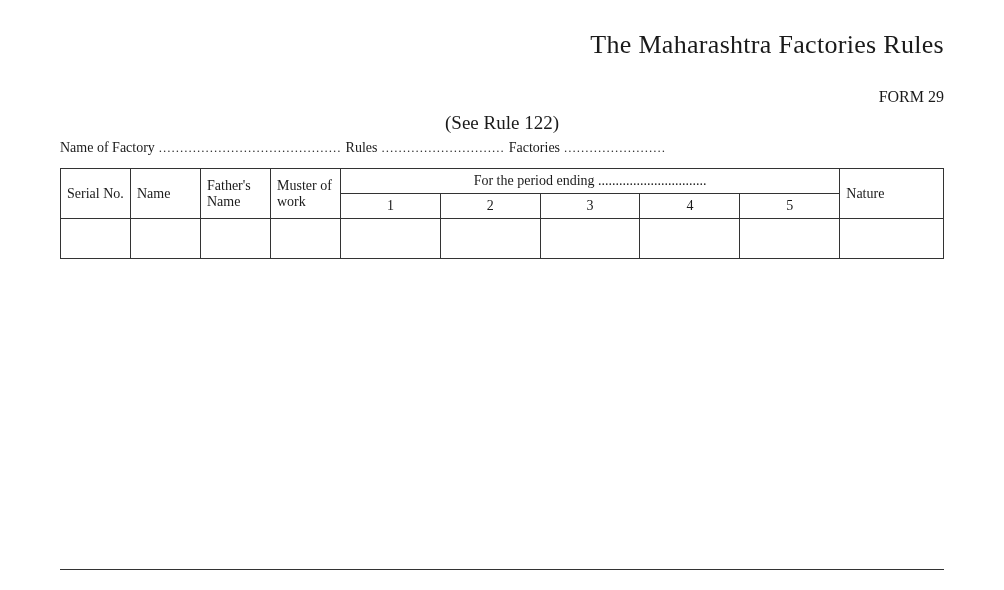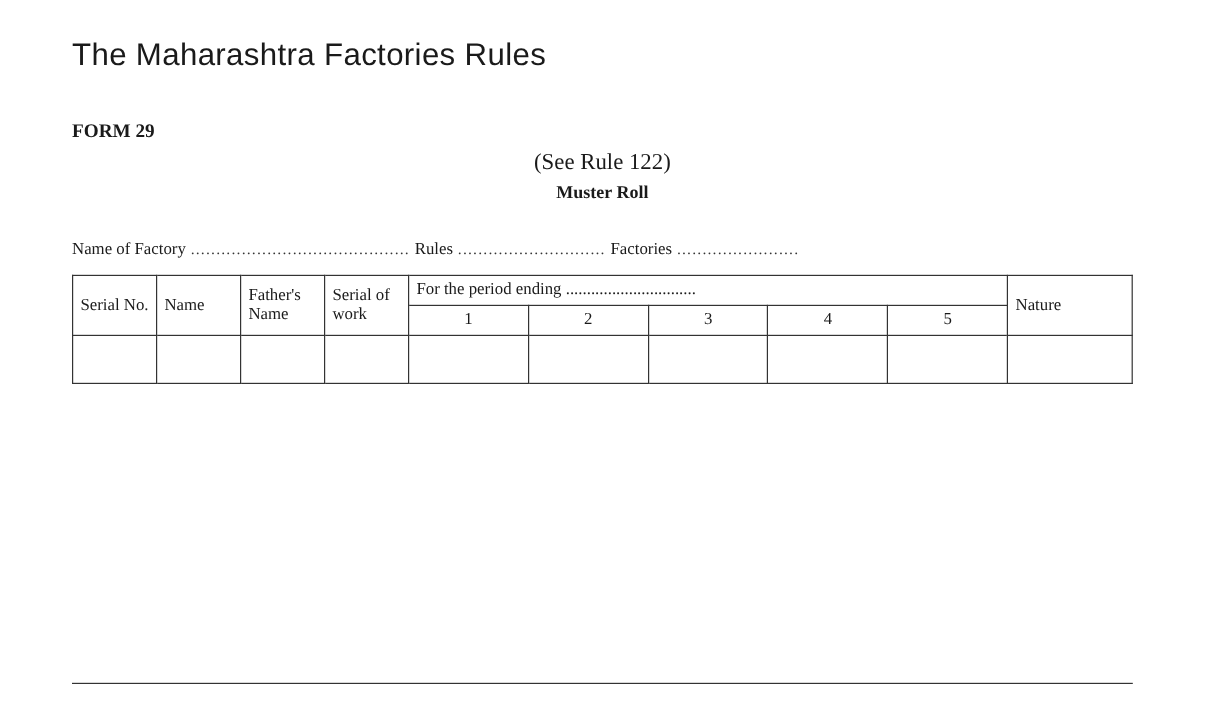--- a/index.html
+++ b/index.html
@@ -20,32 +20,32 @@
 
     .page-container {
       width: 100%;
       height: 590px;
       background: #fff;
       padding: 30px 60px 20px 60px;
       position: relative;
     }
 
     .main-title {
-      text-align: left;
+      text-align: right;
       font-size: 26px;
       font-weight: normal;
-      font-family: Liberation Sans, sans-serif;
-      margin-bottom: 40px;
+      font-family: Liberation Serif, serif;
+      margin-bottom: 28px;
       letter-spacing: 0.3px;
     }
 
     .form-number {
-      text-align: left;
+      text-align: right;
       font-size: 16px;
-      font-weight: bold;
+      font-weight: normal;
       margin-bottom: 6px;
     }
 
     .see-rule {
       text-align: center;
       font-size: 19px;
       font-weight: normal;
       margin-bottom: 6px;
     }
 
@@ -87,20 +87,21 @@
     }
     .col-father {
       width: 70px;
       font-family: Liberation Serif, serif;
     }
     .col-nature {
       width: 70px;
     }
 
     .period-header {
+      text-align: center;
       font-family: Liberation Serif, serif;
     }
 
     .sub-cols td {
       text-align: center;
       padding: 4px 8px;
     }
 
     .bottom-line {
       position: absolute;
@@ -126,39 +127,38 @@
   </style>
 </head>
 <body>
 
 <div class="page-container">
 
   <h1 class="main-title">The Maharashtra Factories Rules</h1>
 
   <div class="form-number">FORM 29</div>
   <div class="see-rule">(See Rule 122)</div>
-  <div class="muster-roll">Muster Roll</div>
 
   <div class="factory-row">
     <span>Name of Factory</span>
     <span class="dotted-fill">...........................................</span>
     <span>Rules</span>
     <span class="dotted-fill">.............................</span>
     <span>Factories</span>
     <span class="dotted-fill">........................</span>
   </div>
 
   <div class="table-wrapper">
     <table>
       <tbody>
         <tr class="header-row-1">
           <td rowspan="2" class="col-serial">Serial No.</td>
           <td rowspan="2" class="col-name">Name</td>
           <td rowspan="2" class="col-father">Father's Name</td>
-          <td rowspan="2" class="col-nature">Serial of work</td>
+          <td rowspan="2" class="col-nature">Muster of work</td>
           <td colspan="5" class="period-header">For the period ending ...............................</td>
           <td rowspan="2">Nature</td>
         </tr>
         <tr class="sub-cols">
           <td>1</td>
           <td>2</td>
           <td>3</td>
           <td>4</td>
           <td>5</td>
         </tr>

